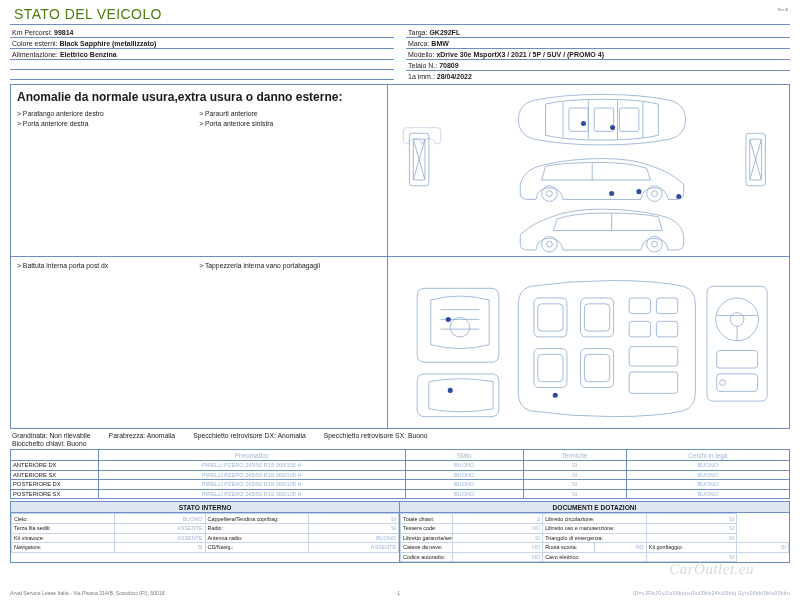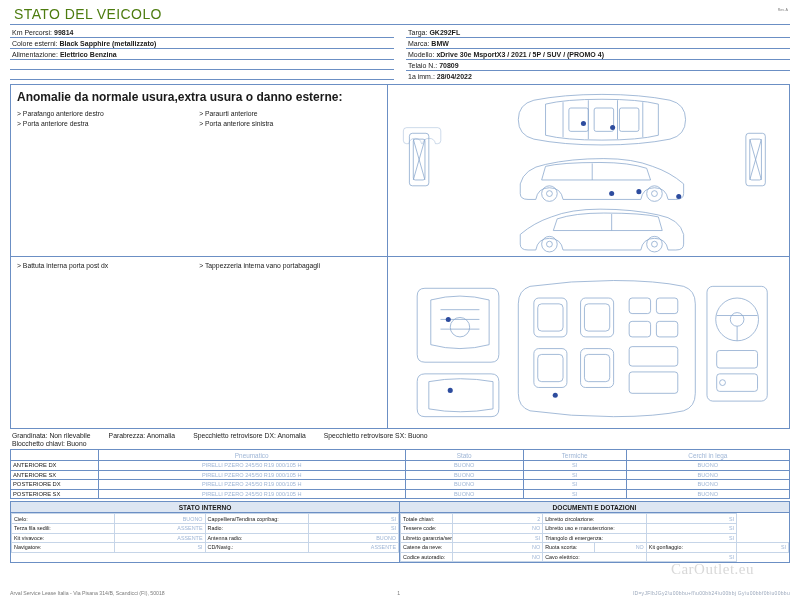--- a/index.html
+++ b/index.html
@@ -218,20 +218,21 @@
   }
   .footer .pg { color: #7b7b7b; }
   .watermark {
     position: absolute;
     right: 46px;
     bottom: 22px;
     font-size: 15px;
     color: #d8d8d8;
     letter-spacing: 0.5px;
     font-family: "Liberation Serif", serif;
+    font-style: italic;
   }
   .barcode {
     font-size: 5px;
     color: #9aa7bb;
     letter-spacing: 0.3px;
   }
 </style>
 </head>
 <body>
 

